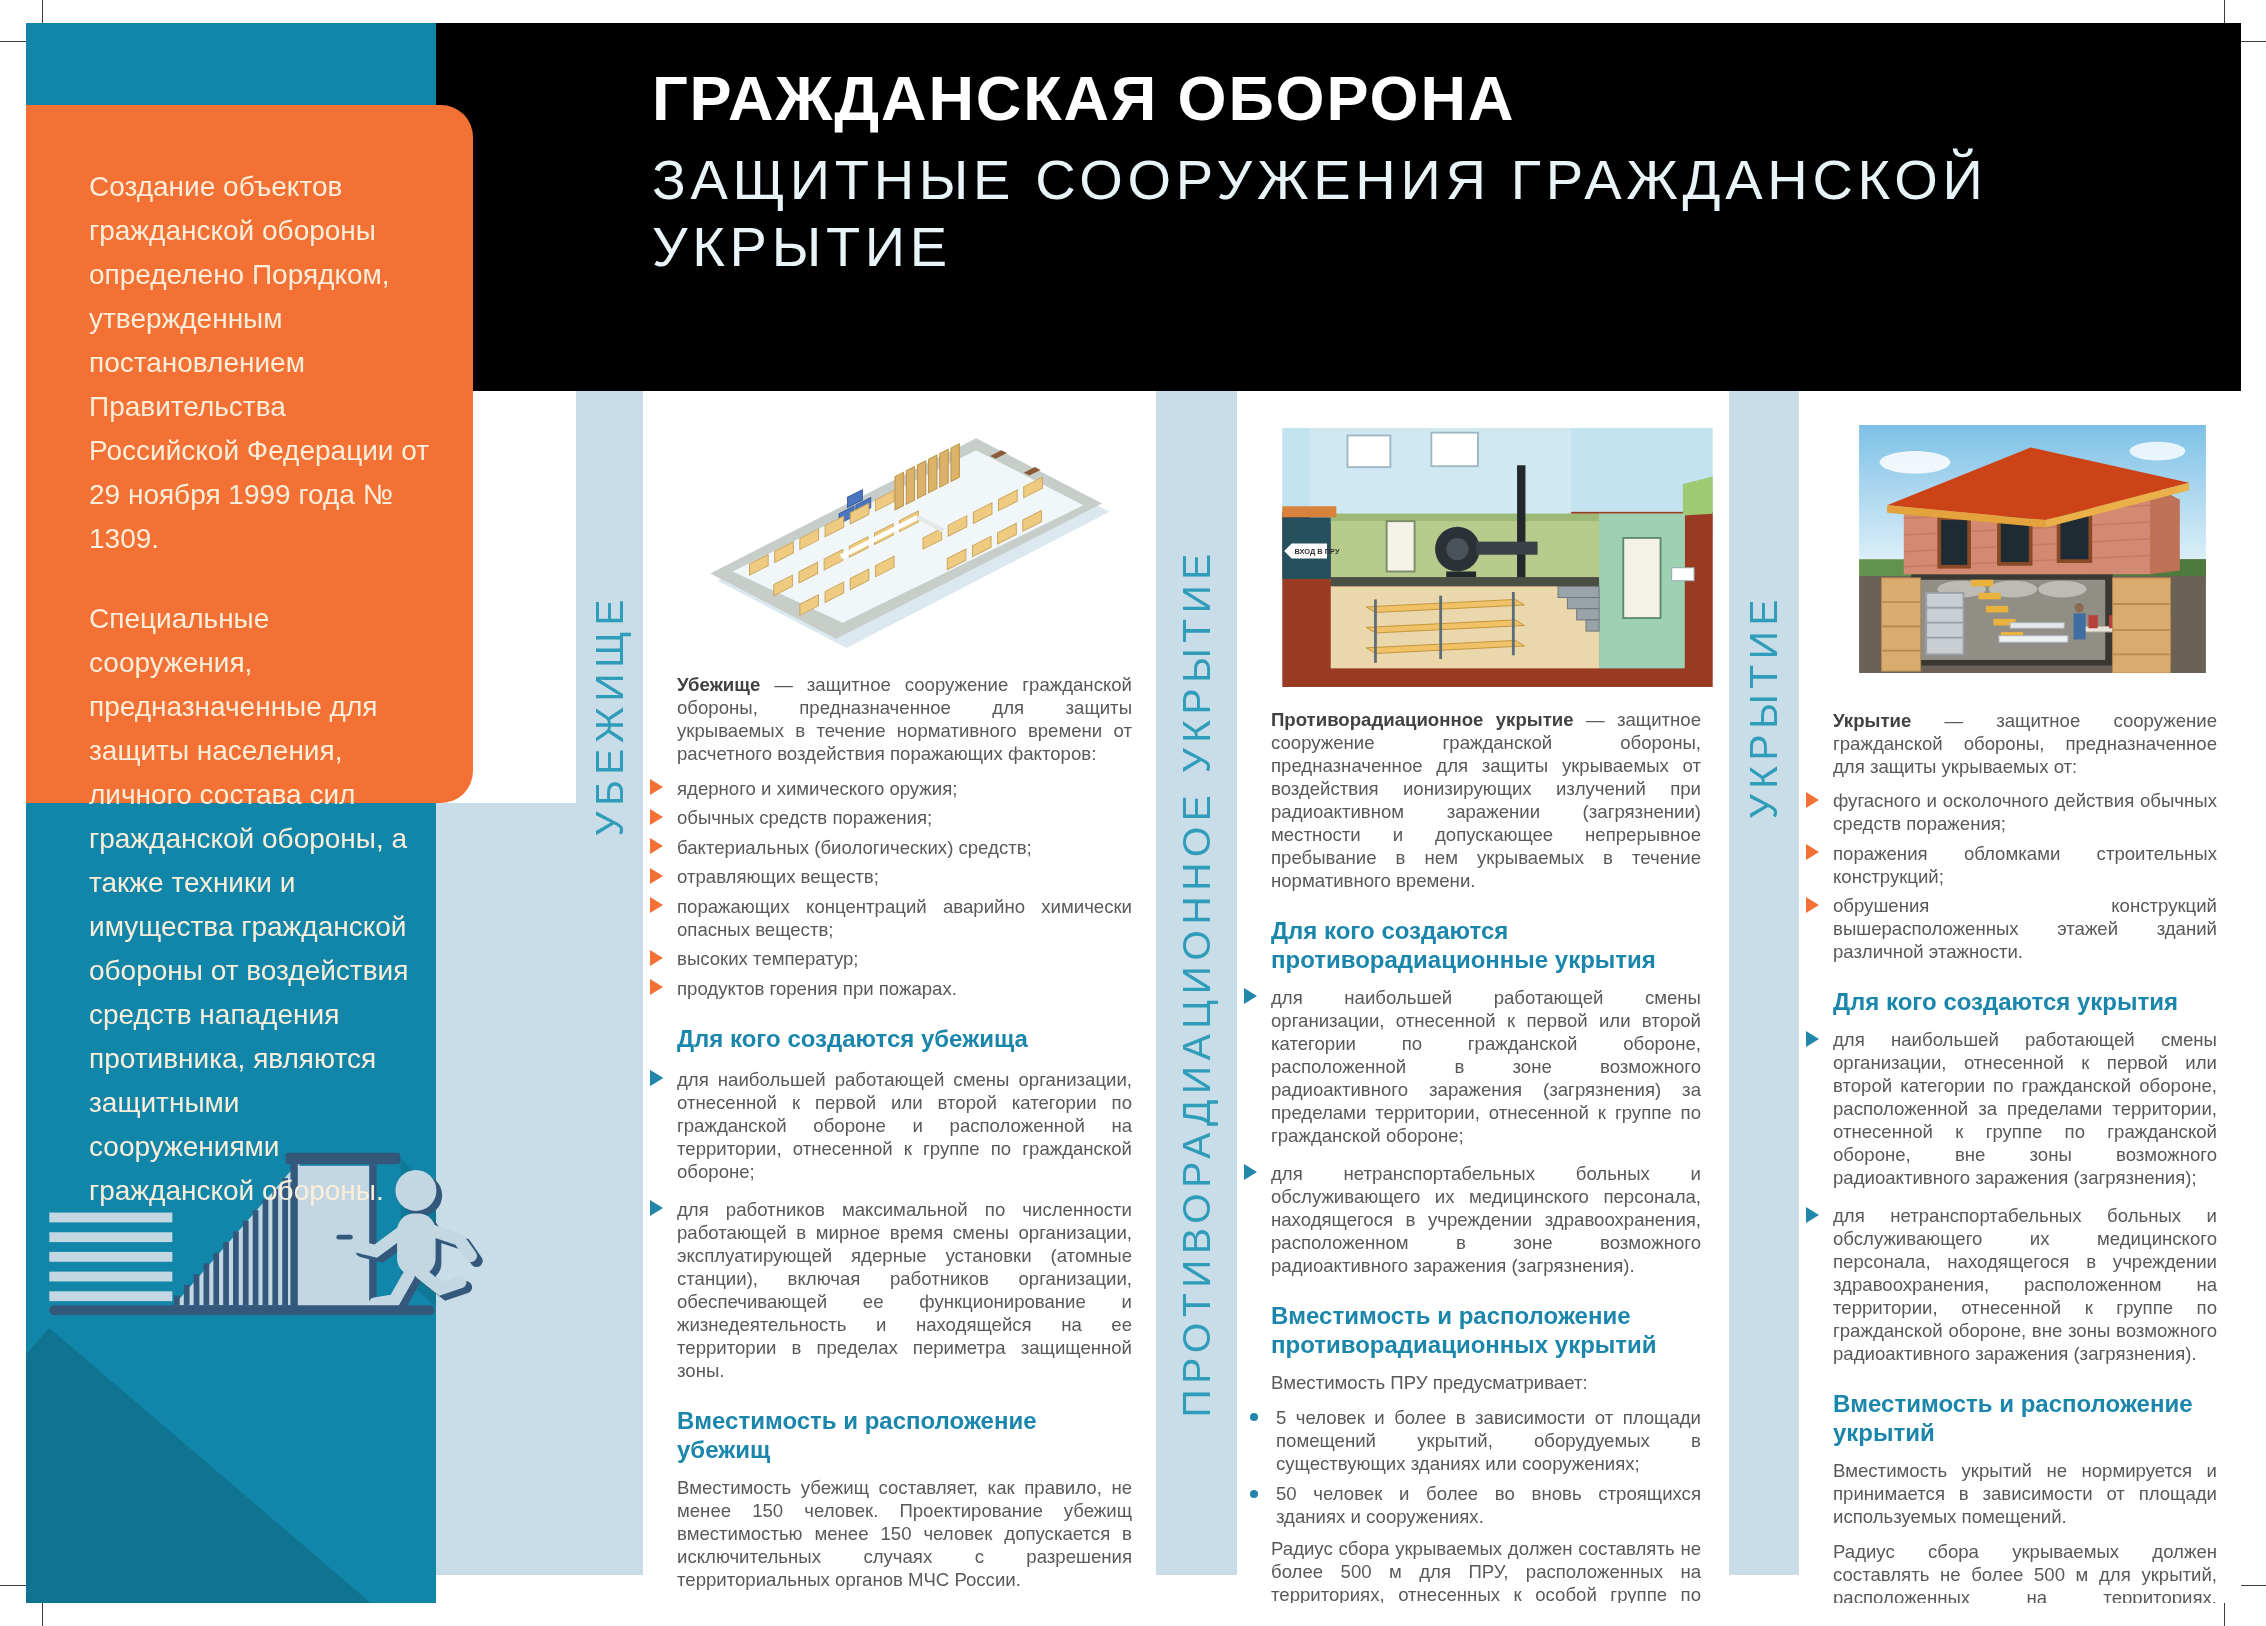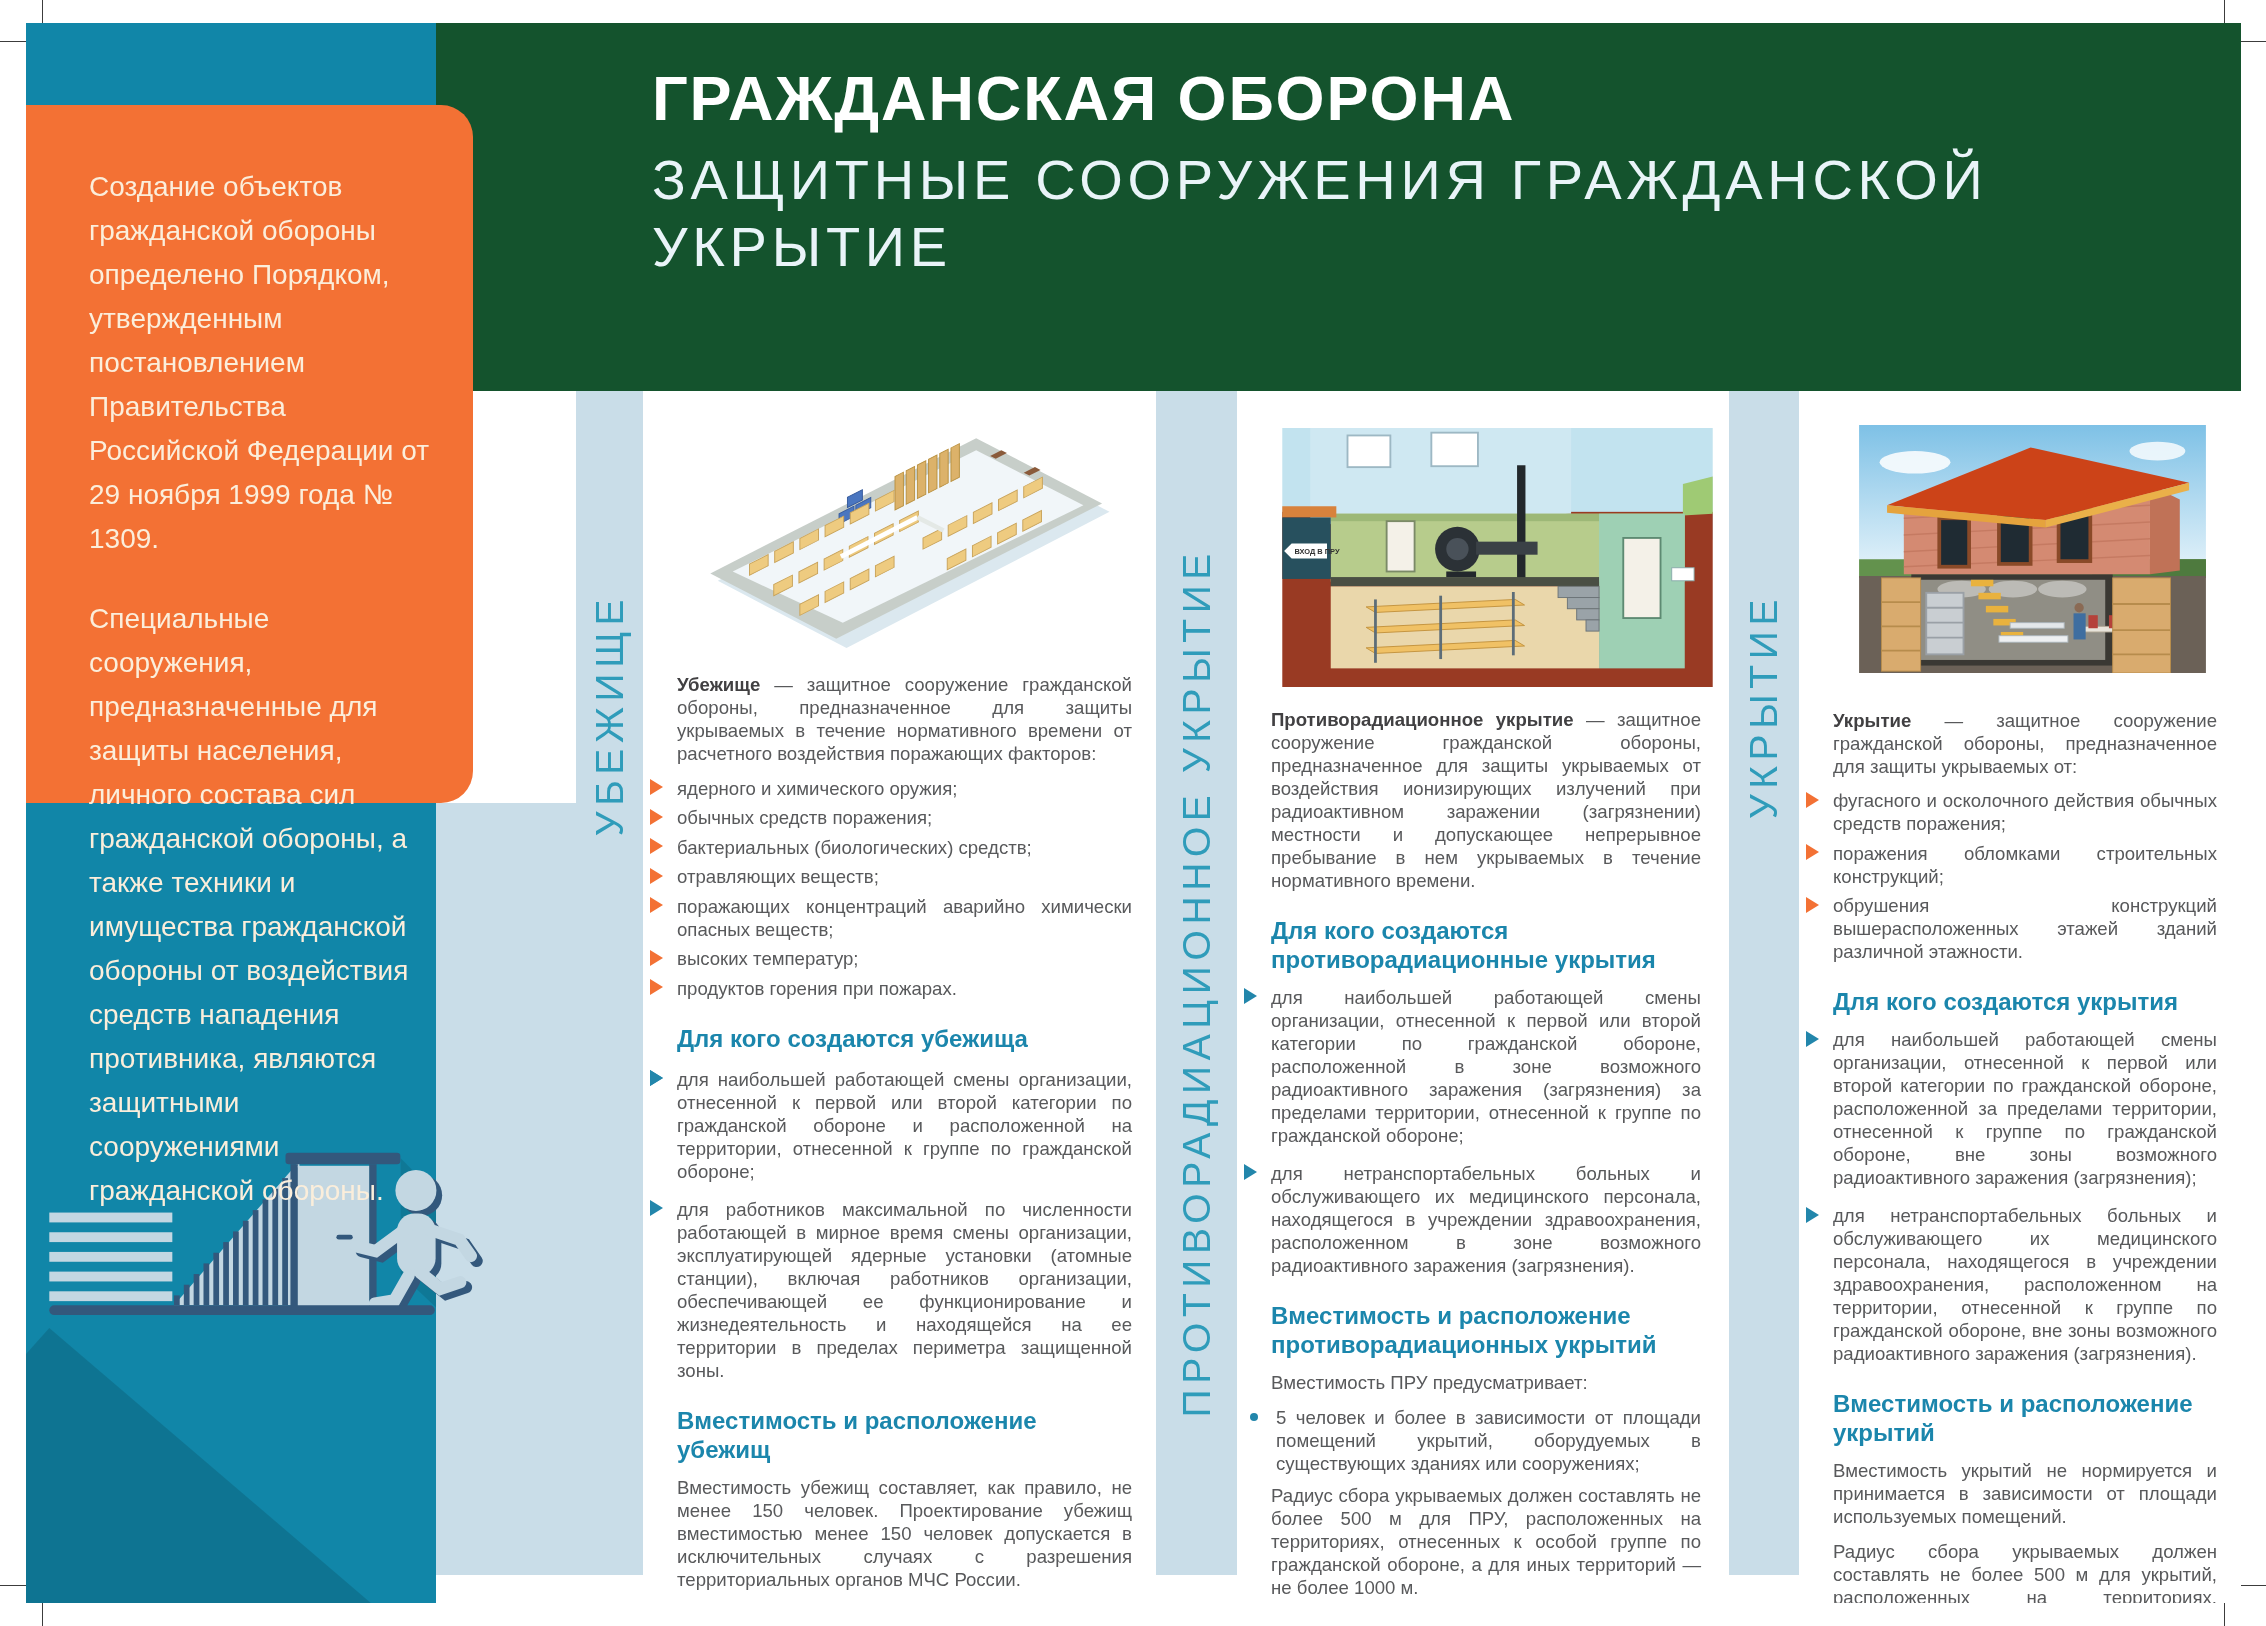--- a/index.html
+++ b/index.html
@@ -2,21 +2,21 @@
 <html style="font-size:15px"><head>
 <meta charset="utf-8">
 <style>
   html,body{margin:0;padding:0;}
   body{width:2266px;height:1627px;position:relative;background:#ffffff;
        font-family:"Liberation Sans","DejaVu Sans",sans-serif;}
   
   .mark{position:absolute;background:#3c3c3c;z-index:0;}
   
   .poster{position:absolute;left:26px;top:23px;width:2215px;height:1580px;background:#fff;z-index:1;overflow:hidden;}
-  .header{position:absolute;left:0;top:0;width:2215px;height:368px;background:#14532d;}
+  .header{position:absolute;left:0;top:0;width:2215px;height:368px;background:#000000;}
   .title{position:absolute;left:626px;top:39px;font-size:63px;font-weight:bold;letter-spacing:1.9px;color:#ffffff;white-space:nowrap;}
   .subtitle{position:absolute;left:626px;top:123px;width:1566px;font-size:56px;line-height:67px;letter-spacing:4.7px;font-weight:normal;color:#e9f4f8;}
   .left-panel{position:absolute;left:0;top:0;width:410px;height:1580px;background:#1186a8;}
   .side-lightband{position:absolute;left:410px;top:780px;width:207px;height:772px;background:#c9dde8;}
   .panel-svg{position:absolute;left:0;top:0;width:617px;height:1580px;pointer-events:none;}
   .orange-box{position:absolute;left:0;top:82px;width:447px;height:698px;background:#f37134;
       border-radius:0 32px 32px 0;box-sizing:border-box;padding:60px 41px 0 63px;
       color:#fbeedb;font-size:28px;line-height:44px;}
   .orange-box p{margin:0 0 36px 0;}
   
@@ -269,20 +269,21 @@
     <p class="intro" style="margin-top:20.5px;"><span class="b">Противорадиационное укрытие</span> <span>— защитное сооружение гражданской обороны, предназначенное для защиты укрываемых от воздействия ионизирующих излучений при радиоактивном заражении (загрязнении) местности и допускающее непрерывное пребывание в нем укрываемых в течение нормативного времени.</span></p>
     <h3>Для кого создаются противорадиационные укрытия</h3>
     <ul class="lst big">
       <li><span class="arr blue"></span><span>для наибольшей работающей смены организации, отнесенной к первой или второй категории по гражданской обороне, расположенной в зоне возможного радиоактивного заражения (загрязнения) за пределами территории, отнесенной к группе по гражданской обороне;</span></li>
       <li><span class="arr blue"></span><span>для нетранспортабельных больных и обслуживающего их медицинского персонала, находящегося в учреждении здравоохранения, расположенном в зоне возможного радиоактивного заражения (загрязнения).</span></li>
     </ul>
     <h3>Вместимость и расположение противорадиационных укрытий</h3>
     <p class="body">Вместимость ПРУ предусматривает:</p>
     <ul class="dots">
       <li><span>5 человек и более в зависимости от площади помещений укрытий, оборудуемых в существующих зданиях или сооружениях;</span></li>
+      <li><span>50 человек и более во вновь строящихся зданиях и сооружениях.</span></li>
     </ul>
     <p class="body">Радиус сбора укрываемых должен составлять не более 500 м для ПРУ, расположенных на территориях, отнесенных к особой группе по гражданской обороне, а для иных территорий — не более 1000 м.</p>
 
   </div>
 
   <div class="colc" style="left:1773px;width:442px;">
     <div class="illus" style="margin:34px 0 0 60px;width:347px;height:248px;">
       <svg viewBox="0 0 372 266">
         <defs>
           <linearGradient id="sky3" x1="0" y1="0" x2="0" y2="1">

